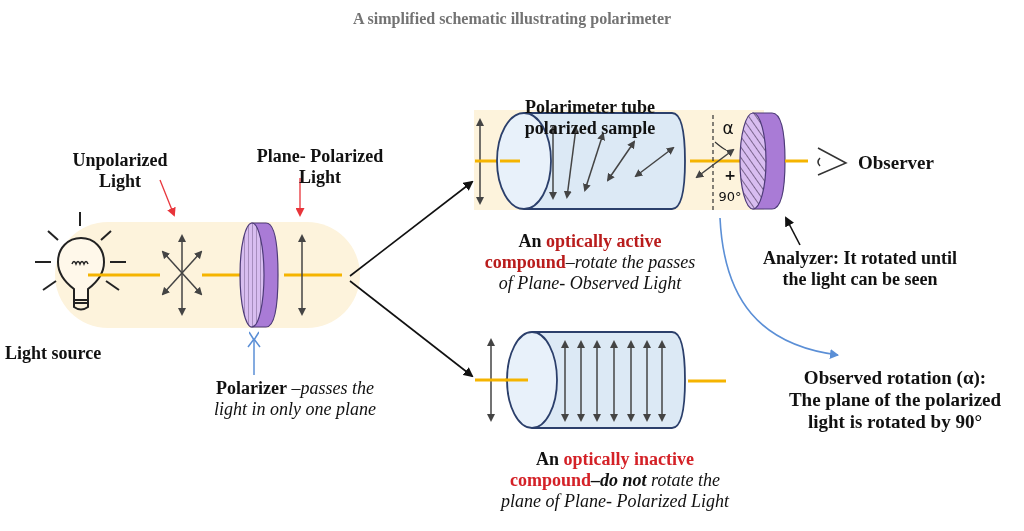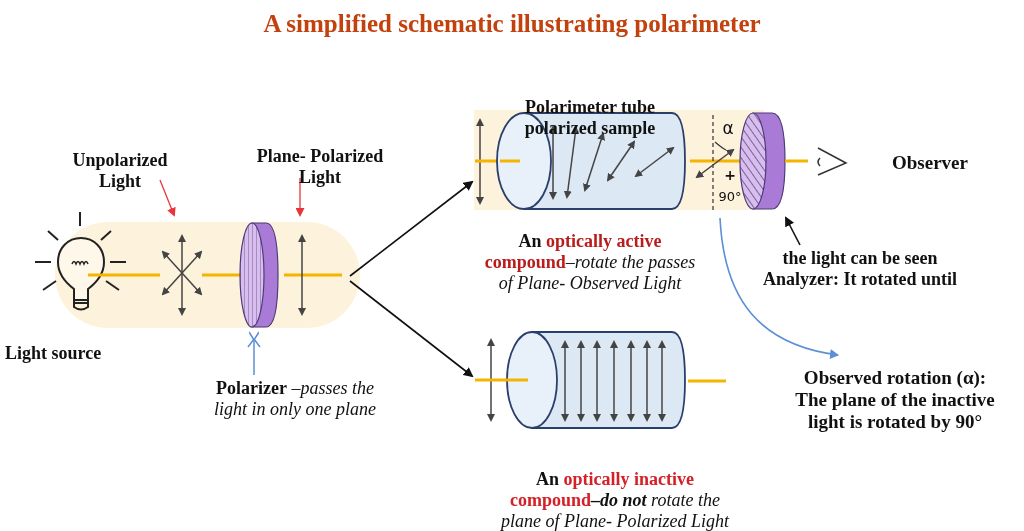--- a/index.html
+++ b/index.html
@@ -1,21 +1,21 @@
 <!DOCTYPE html>
 <html><head>
 <meta charset="utf-8">
 <style>
   html,body{margin:0;padding:0;background:#ffffff;}
   body{width:1024px;height:531px;position:relative;overflow:hidden;font-family:"Liberation Serif",serif;}
   svg{position:absolute;left:0;top:0;}
   .lbl{position:absolute;font-family:"Liberation Serif",serif;color:#111;text-align:center;line-height:21px;font-size:18px;}
   .b{font-weight:bold;}
   .i{font-style:italic;}
-  .title{position:absolute;left:0;width:1024px;top:10px;text-align:center;font-weight:bold;font-size:25px;color:#c2410c;font-family:"Liberation Serif",serif;}
+  .title{position:absolute;left:0;width:1024px;top:10px;text-align:center;font-weight:bold;font-size:16px;color:#737373;font-family:"Liberation Serif",serif;}
   .green{color:#b91c1c;font-weight:bold;}
   .red{color:#d42127;font-weight:bold;}
 </style>
 </head>
 <body>
 
 <div class="title">A simplified schematic illustrating polarimeter</div>
 
 <svg width="1024" height="531" viewBox="0 0 1024 531">
   <defs>
@@ -172,36 +172,36 @@
 
 <div class="lbl b" style="left:490px;top:66px;width:200px;margin-top:31px;">
   <div>Polarimeter tube</div>
   <div>polarized sample</div>
 </div>
 
 <div class="lbl" style="left:718px;top:118px;width:20px;font-size:17px;font-family:'DejaVu Sans',sans-serif;">α</div>
 <div class="lbl b" style="left:720px;top:165px;width:20px;font-family:'DejaVu Sans',sans-serif;font-size:14px;">+</div>
 <div class="lbl" style="left:710px;top:186px;width:40px;font-family:'DejaVu Sans',sans-serif;font-size:13px;">90°</div>
 
-<div class="lbl b" style="left:858px;top:152px;width:110px;text-align:left;font-size:19px;margin-left:34px;">Observer</div>
+<div class="lbl b" style="left:858px;top:152px;width:110px;text-align:left;font-size:19px;">Observer</div>
 
 <div class="lbl b" style="left:735px;top:248px;width:250px;">
+  <div>Analyzer: It rotated until</div>
   <div>the light can be seen</div>
-  <div>Analyzer: It rotated until</div>
 </div>
 
 <div class="lbl" style="left:465px;top:231px;width:250px;">
   <div><span class="b">An </span><span class="green">optically active</span></div>
   <div><span class="green">compound</span><span class="i">–rotate the passes</span></div>
   <div class="i">of  Plane- Observed Light</div>
 </div>
 
-<div class="lbl" style="left:470px;top:449px;width:290px;margin-top:20px;">
+<div class="lbl" style="left:470px;top:449px;width:290px;">
   <div><span class="b">An </span><span class="red">optically inactive</span></div>
   <div><span class="red">compound</span><span class="b i">–</span><span class="b i">do not</span><span class="i"> rotate the</span></div>
   <div class="i">plane of  Plane- Polarized Light</div>
 </div>
 
 <div class="lbl b" style="left:770px;top:367px;width:250px;font-size:19px;line-height:22px;">
   <div>Observed rotation (α):</div>
-  <div>The plane of the inactive</div>
+  <div>The plane of the polarized</div>
   <div>light is rotated by 90°</div>
 </div>
 
 </body></html>

